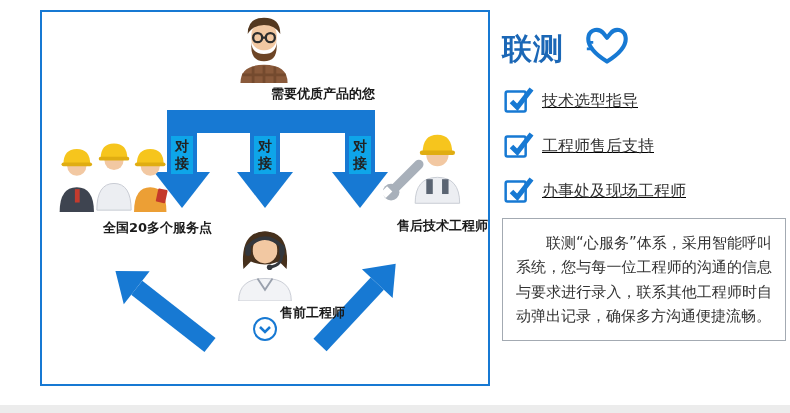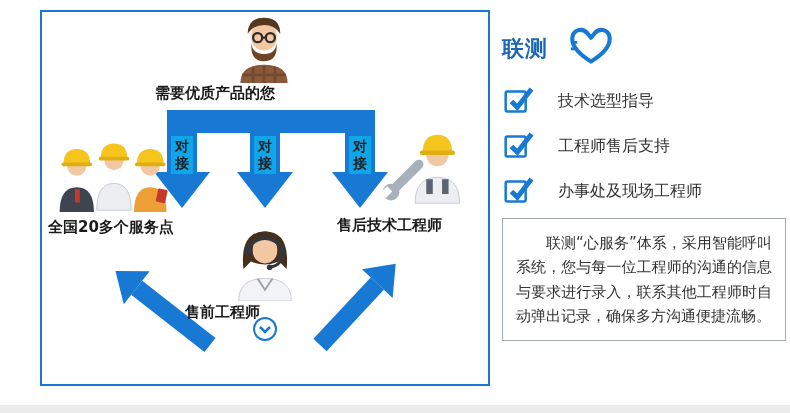--- a/index.html
+++ b/index.html
@@ -13,33 +13,33 @@
   .page{position:relative;width:790px;height:413px;background:#fff;overflow:hidden;}
 
   
   .flow-box{position:absolute;left:40px;top:10px;width:450px;height:376px;
             border:2px solid var(--accent);background:#fff;overflow:hidden;}
   .connectors{position:absolute;left:0;top:0;}
   .blue-fill{fill:var(--accent);}
   .helmet{fill:var(--helmet-yellow);}
 
   .abs{position:absolute;}
-  .node-label{position:absolute;text-align:left;font-size:15px;font-weight:bold;
+  .node-label{position:absolute;text-align:right;font-size:13px;font-weight:bold;
               color:#1a1a1a;line-height:19px;}
   .dock-label{position:absolute;width:22px;background:#0ea5e9;color:#222;
               font-size:14px;font-weight:bold;line-height:17px;text-align:center;
               word-break:break-all;padding:2px 0;}
   .chevron-circle{position:absolute;width:26px;height:26px;}
 
   
   .right-panel{position:absolute;left:502px;top:0;width:286px;height:413px;}
   .rp-title{position:absolute;top:26px;left:0;display:flex;align-items:center;gap:21px;
-            font-size:22px;font-weight:bold;color:var(--title-blue);letter-spacing:1px;}
+            font-size:30px;font-weight:bold;color:var(--title-blue);letter-spacing:1px;}
   .rp-features{position:absolute;top:86px;left:2px;}
-  .feature-row{display:flex;align-items:center;gap:24px;margin-bottom:15px;height:30px;}
+  .feature-row{display:flex;align-items:center;gap:8px;margin-bottom:15px;height:30px;text-decoration:underline;}
   .feature-text{font-size:16px;color:var(--text-dark);font-weight:500;}
   .rp-desc{position:absolute;top:218px;left:0;width:284px;border:1px solid #a3aab2;
            padding:12px 13px;font-size:15px;line-height:1.62;color:var(--text-dark);
            text-indent:2em;text-align:justify;}
   .bottom-strip{position:absolute;left:0;bottom:0;width:100%;height:8px;background:#ececec;}
 </style>
 </head>
 <body>
 
 <div class="page">

